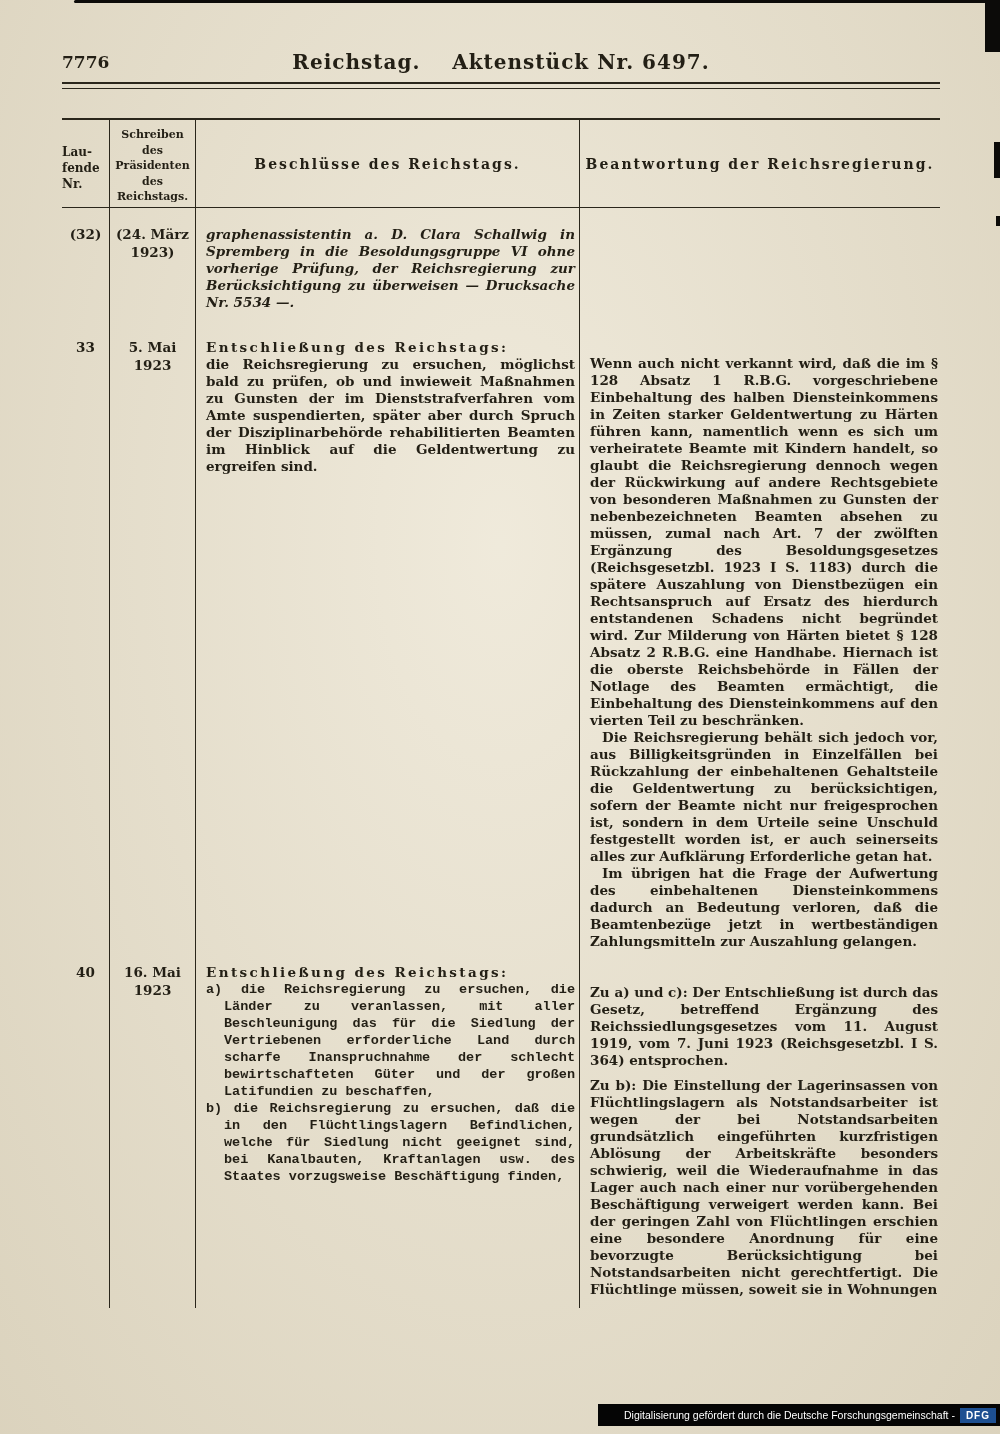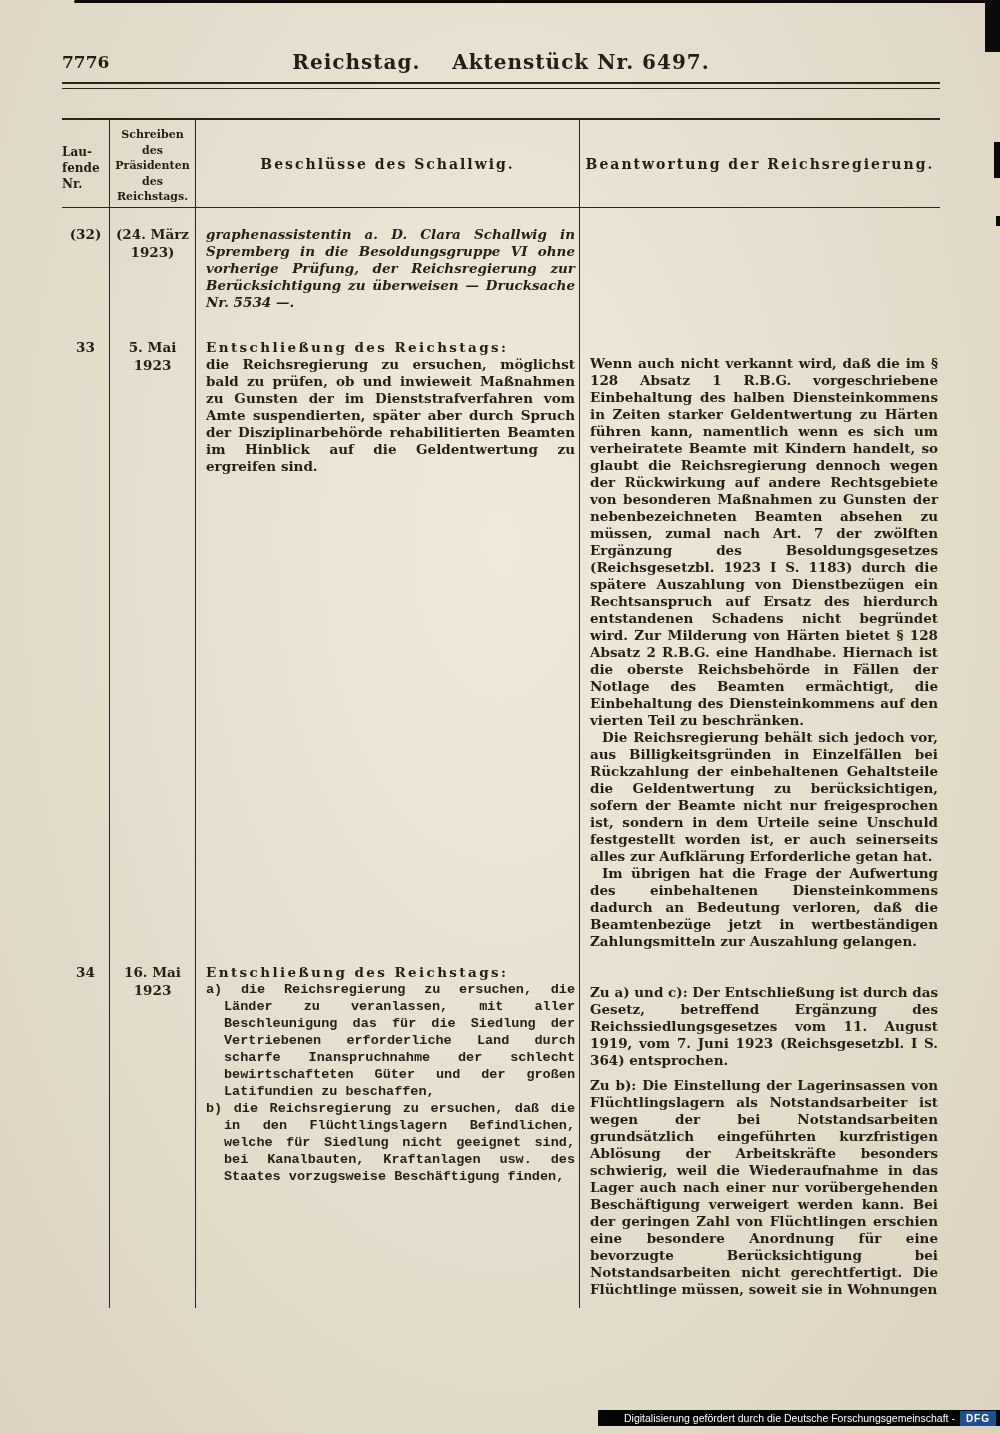--- a/index.html
+++ b/index.html
@@ -69,21 +69,21 @@
   .gap-top { margin-top: 8px !important; }
 
   
   .r1.num, .r1.date, .r1.res { padding-top: 18px; }
   .r1.res { padding-bottom: 28px; font-style: italic; }
   .r2.ans { padding-top: 16px; padding-bottom: 14px; }
   .r3.ans { padding-top: 20px; padding-bottom: 10px; }
 
   
   .footer-bar {
-    position: absolute; right: 0; bottom: 8px; width: 402px; height: 16px;
+    position: absolute; right: 0; bottom: 8px; width: 402px; height: 22px;
     background: #050505; color: #ffffff;
     display: flex; align-items: center; justify-content: flex-end; gap: 5px;
     font-family: "Liberation Sans", sans-serif; font-size: 10.5px;
     padding: 0 4px; z-index: 6;
   }
   .dfg-logo {
     background: #1d4f91; color: #ffffff; font-weight: 700; font-size: 10px;
     padding: 2px 6px; letter-spacing: 1px;
   }
 </style>
@@ -111,21 +111,21 @@
       <span class="hl">Nr.</span>
     </div>
     <div class="cell v th th-col2">
       <span class="hl">Schreiben</span>
       <span class="hl">des</span>
       <span class="hl">Präsidenten</span>
       <span class="hl">des</span>
       <span class="hl">Reichstags.</span>
     </div>
     <div class="cell v th th-col3">
-      <span>Beschlüsse des Schallwig.</span>
+      <span>Beschlüsse des Reichstags.</span>
     </div>
     <div class="cell th th-col4">
       <span>Beantwortung der Reichsregierung.</span>
     </div>
 
     <div class="cell v num r1">(32)</div>
     <div class="cell v date r1">
       <span class="dl">(24. März</span>
       <span class="dl">1923)</span>
     </div>
@@ -142,21 +142,21 @@
     <div class="cell v res r2">
       <p class="res-heading">Entschließung des Reichstags:</p>
       <p class="res-body">die Reichsregierung zu ersuchen, möglichst bald zu prüfen, ob und inwieweit Maßnahmen zu Gunsten der im Dienststrafverfahren vom Amte suspendierten, später aber durch Spruch der Disziplinarbehörde rehabilitierten Beamten im Hinblick auf die Geldentwertung zu ergreifen sind.</p>
     </div>
     <div class="cell ans r2">
       <p>Wenn auch nicht verkannt wird, daß die im § 128 Absatz 1 R.B.G. vorgeschriebene Einbehaltung des halben Diensteinkommens in Zeiten starker Geldentwertung zu Härten führen kann, namentlich wenn es sich um verheiratete Beamte mit Kindern handelt, so glaubt die Reichsregierung dennoch wegen der Rückwirkung auf andere Rechtsgebiete von besonderen Maßnahmen zu Gunsten der nebenbezeichneten Beamten absehen zu müssen, zumal nach Art. 7 der zwölften Ergänzung des Besoldungsgesetzes (Reichsgesetzbl. 1923 I S. 1183) durch die spätere Auszahlung von Dienstbezügen ein Rechtsanspruch auf Ersatz des hierdurch entstandenen Schadens nicht begründet wird. Zur Milderung von Härten bietet § 128 Absatz 2 R.B.G. eine Handhabe. Hiernach ist die oberste Reichsbehörde in Fällen der Notlage des Beamten ermächtigt, die Einbehaltung des Diensteinkommens auf den vierten Teil zu beschränken.</p>
       <p class="indent">Die Reichsregierung behält sich jedoch vor, aus Billigkeitsgründen in Einzelfällen bei Rückzahlung der einbehaltenen Gehaltsteile die Geldentwertung zu berücksichtigen, sofern der Beamte nicht nur freigesprochen ist, sondern in dem Urteile seine Unschuld festgestellt worden ist, er auch seinerseits alles zur Aufklärung Erforderliche getan hat.</p>
       <p class="indent">Im übrigen hat die Frage der Aufwertung des einbehaltenen Diensteinkommens dadurch an Bedeutung verloren, daß die Beamtenbezüge jetzt in wertbeständigen Zahlungsmitteln zur Auszahlung gelangen.</p>
     </div>
 
-    <div class="cell v num r3">34</div>
+    <div class="cell v num r3">40</div>
     <div class="cell v date r3">
       <span class="dl">16. Mai</span>
       <span class="dl">1923</span>
     </div>
     <div class="cell v res r3">
       <p class="res-heading">Entschließung des Reichstags:</p>
       <p class="res-item">a) die Reichsregierung zu ersuchen, die Länder zu veranlassen, mit aller Beschleunigung das für die Siedlung der Vertriebenen erforderliche Land durch scharfe Inanspruchnahme der schlecht bewirtschafteten Güter und der großen Latifundien zu beschaffen,</p>
       <p class="res-item">b) die Reichsregierung zu ersuchen, daß die in den Flüchtlingslagern Befindlichen, welche für Siedlung nicht geeignet sind, bei Kanalbauten, Kraftanlagen usw. des Staates vorzugsweise Beschäftigung finden,</p>
     </div>
     <div class="cell ans r3">

